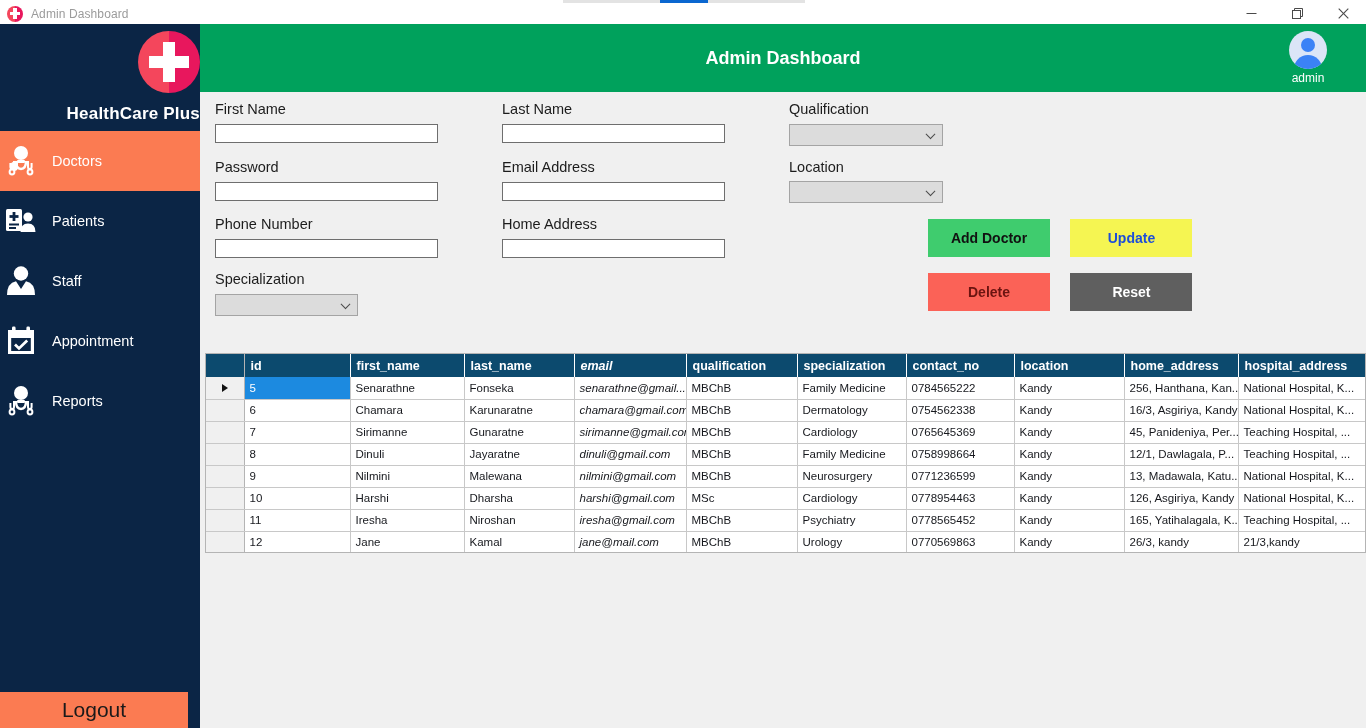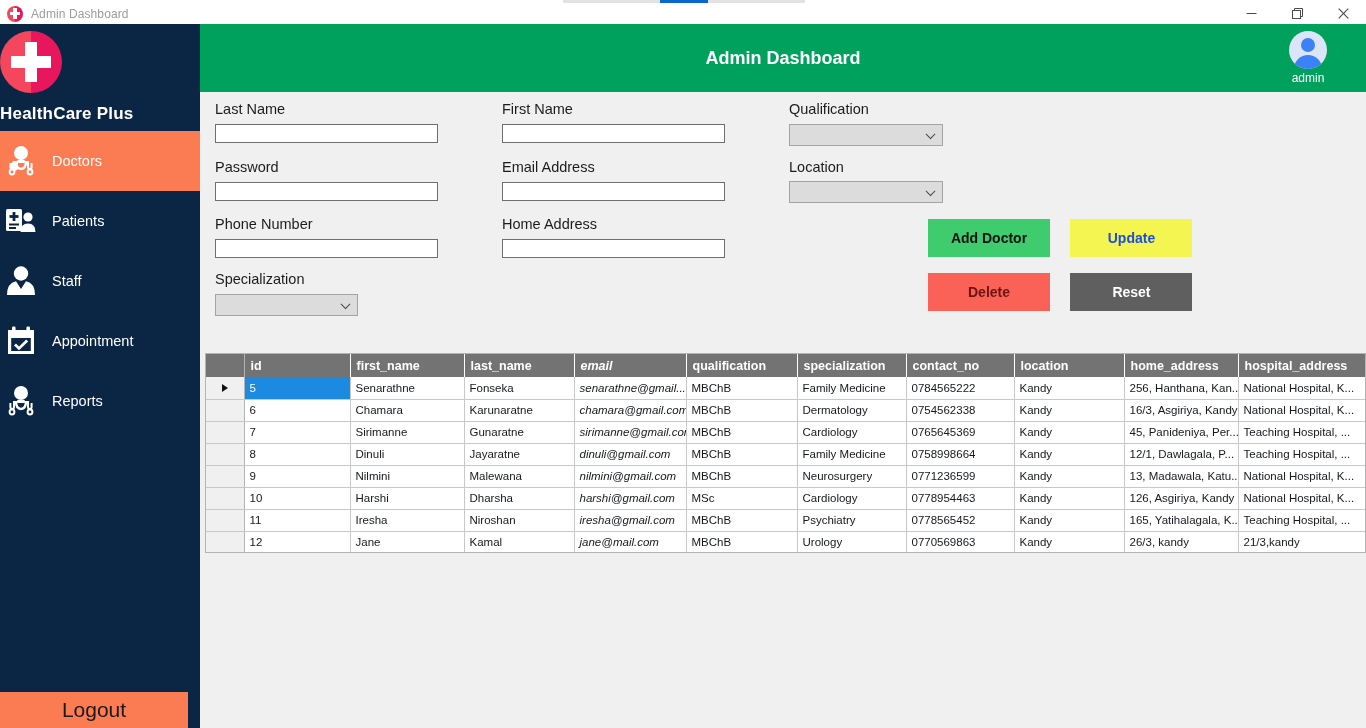--- a/index.html
+++ b/index.html
@@ -34,21 +34,21 @@
     width: 46px; height: 21px; display: flex; align-items: center; justify-content: center;
     color: #4a4a4a;
   }
   .tb-btn svg { display: block; }
 
   
   .sidebar {
     position: absolute; left: 0; top: 24px; width: 200px; height: 704px;
     background: #0b2545; color: #fff;
   }
-  .brand { height: 107px; display: flex; flex-direction: column; align-items: flex-start; justify-content: center; }
+  .brand { height: 107px; display: flex; flex-direction: column; align-items: flex-end; justify-content: center; }
   .brand-logo { width: 62px; height: 62px; position: relative; }
   .brand-logo .circ {
     position: absolute; inset: 0; border-radius: 50%;
     background: linear-gradient(90deg, #f4465c 0 50%, #e8175d 50% 100%);
   }
   .brand-logo .vb { position: absolute; left: 24.8px; top: 11px; width: 12.4px; height: 40px; background: #fff; }
   .brand-logo .hb { position: absolute; left: 11px; top: 24.8px; width: 40px; height: 12.4px; background: #fff; }
   .brand-name { margin-top: 11px; font-size: 17px; font-weight: bold; letter-spacing: .2px; }
 
   .nav-item {
@@ -121,21 +121,21 @@
   .btn.del   { background: #fb6257; color: #6b1410; }
   .btn.reset { background: #5f5f5f; color: #ffffff; margin-right: 0; }
 
   
   .grid-wrap {
     position: absolute; left: 5px; top: 261px; width: 1161px; height: 200px;
     background: #ffffff; border: 1px solid #b4b4b4; overflow: hidden;
   }
   table.grid { border-collapse: collapse; table-layout: fixed; width: 1161px; font-size: 11.5px; }
   table.grid th {
-    background: #737373; color: #ffffff; font-weight: bold; font-size: 12.5px;
+    background: #0c4a6e; color: #ffffff; font-weight: bold; font-size: 12.5px;
     text-align: left; height: 23px; padding: 0 0 0 6px;
     border-right: 1px solid #ffffff; white-space: nowrap;
   }
   table.grid th.sel { width: 38px; padding: 0; border-right: 1px solid #b4b4b4; }
   table.grid td {
     height: 22px; padding: 0 0 0 5px; color: #16181d;
     border-right: 1px solid #c8c8c8; border-bottom: 1px solid #c8c8c8;
     white-space: nowrap; overflow: hidden; text-overflow: clip; background: #ffffff;
   }
   table.grid td.sel {
@@ -291,25 +291,25 @@
       </div>
       <div class="user-name">admin</div>
     </div>
   </div>
 
   <div class="content">
 
     <div class="form">
       <div class="frow">
         <div class="fcol">
+          <div class="flabel">First Name</div>
+          <input class="ftext" type="text" value="" style="">
+        </div>
+        <div class="fcol">
           <div class="flabel">Last Name</div>
-          <input class="ftext" type="text" value="" style="">
-        </div>
-        <div class="fcol">
-          <div class="flabel">First Name</div>
           <input class="ftext" type="text" value="" style="">
         </div>
         <div class="fcol third">
           <div class="flabel">Qualification</div>
           <div class="fselect wide">
             <span class="chev"></span>
           </div>
         </div>
       </div>
 

